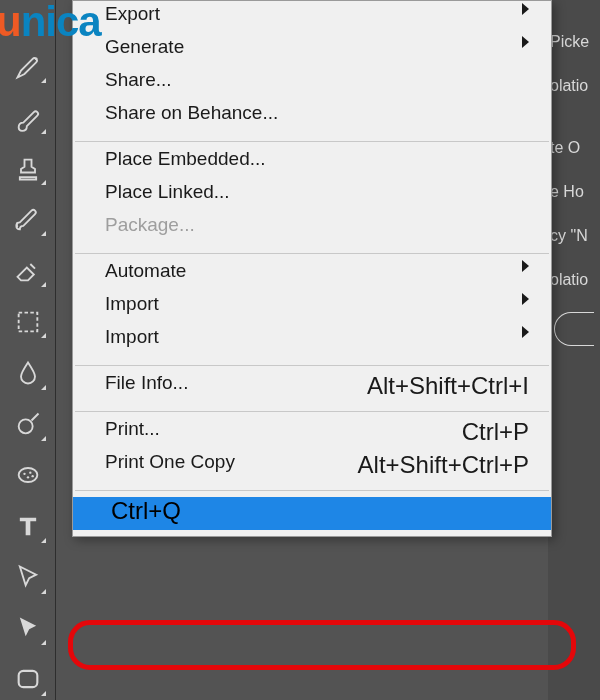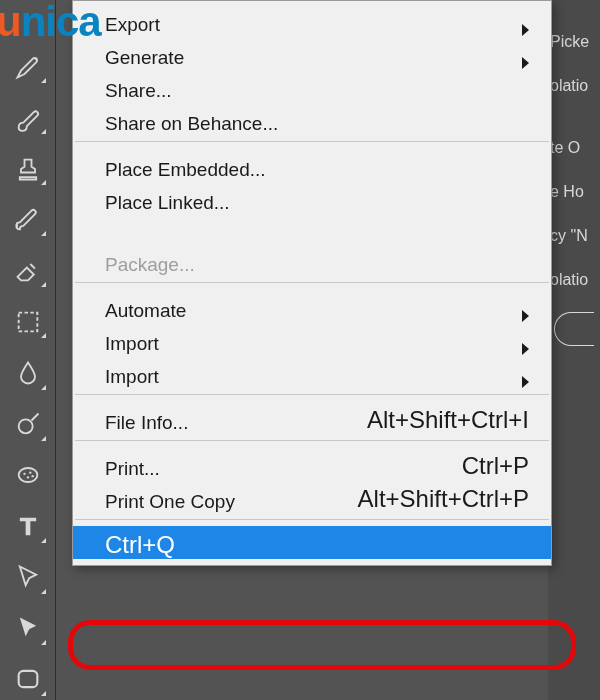--- a/index.html
+++ b/index.html
@@ -76,31 +76,31 @@
     width: 480px;
     background: #f0f0f0;
     border: 1px solid #9a9a9a;
     box-shadow: 3px 3px 10px rgba(0,0,0,0.35);
     font-size: 19px;
     color: #1a1a1a;
     padding: 2px 0 6px 0;
   }
   .menu-item {
     display: flex;
-    align-items: flex-end;
+    align-items: flex-start;
     height: 33px;
     padding: 0 22px 0 32px;
     cursor: default;
     position: relative;
   }
   .menu-item .label { flex: 1; }
   .menu-item .shortcut { color: #1a1a1a; font-size: 24px; }
-  .menu-item.disabled { color: #9e9e9e; margin-top: 29px; }
+  .menu-item.disabled { color: #9e9e9e; }
   .menu-item.selected { background: #1e86e6; color: #fff; }
-  .menu-item.selected .shortcut { color: #ffffff; }
+  .menu-item.selected .shortcut { color: #000000; margin-left: 6px; }
   .menu-item .sub-arrow {
     width: 0; height: 0;
     border-top: 6px solid transparent;
     border-bottom: 6px solid transparent;
     border-left: 7px solid #1a1a1a;
     margin-left: 8px;
   }
   .menu-sep {
     height: 1px;
     background: #c8c8c8;

